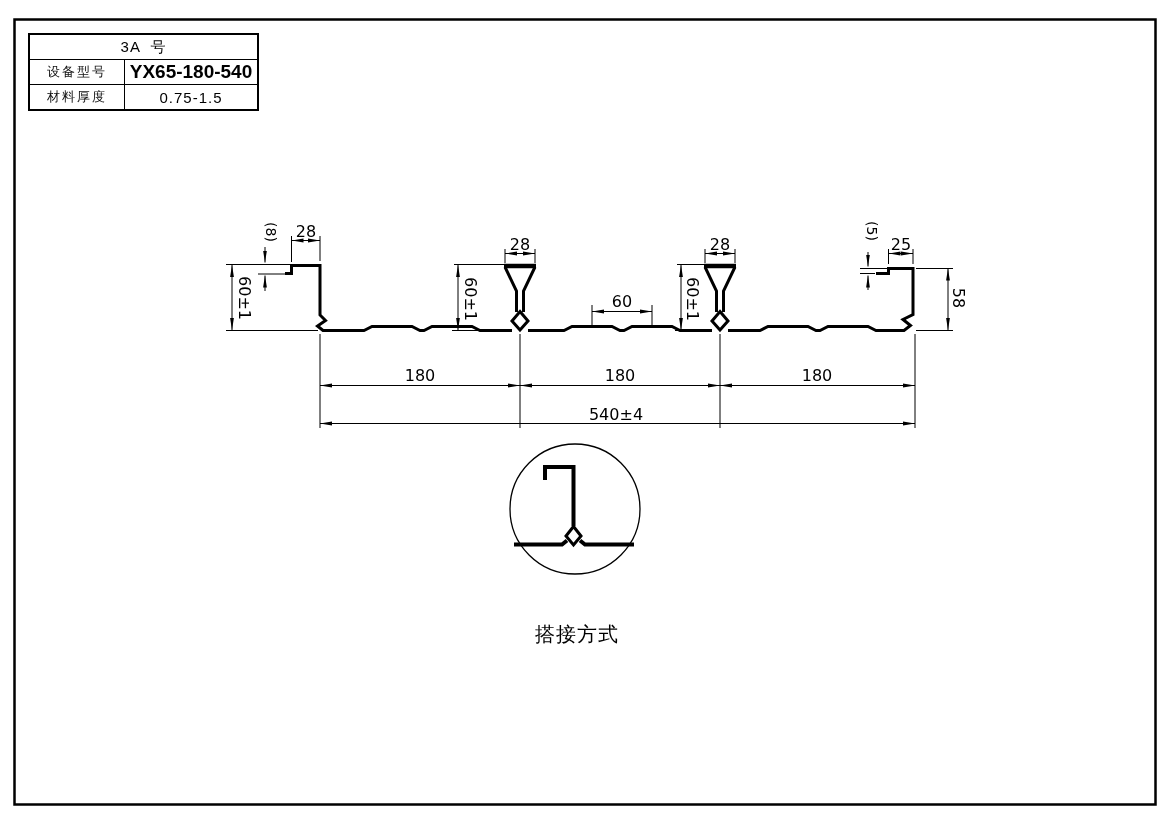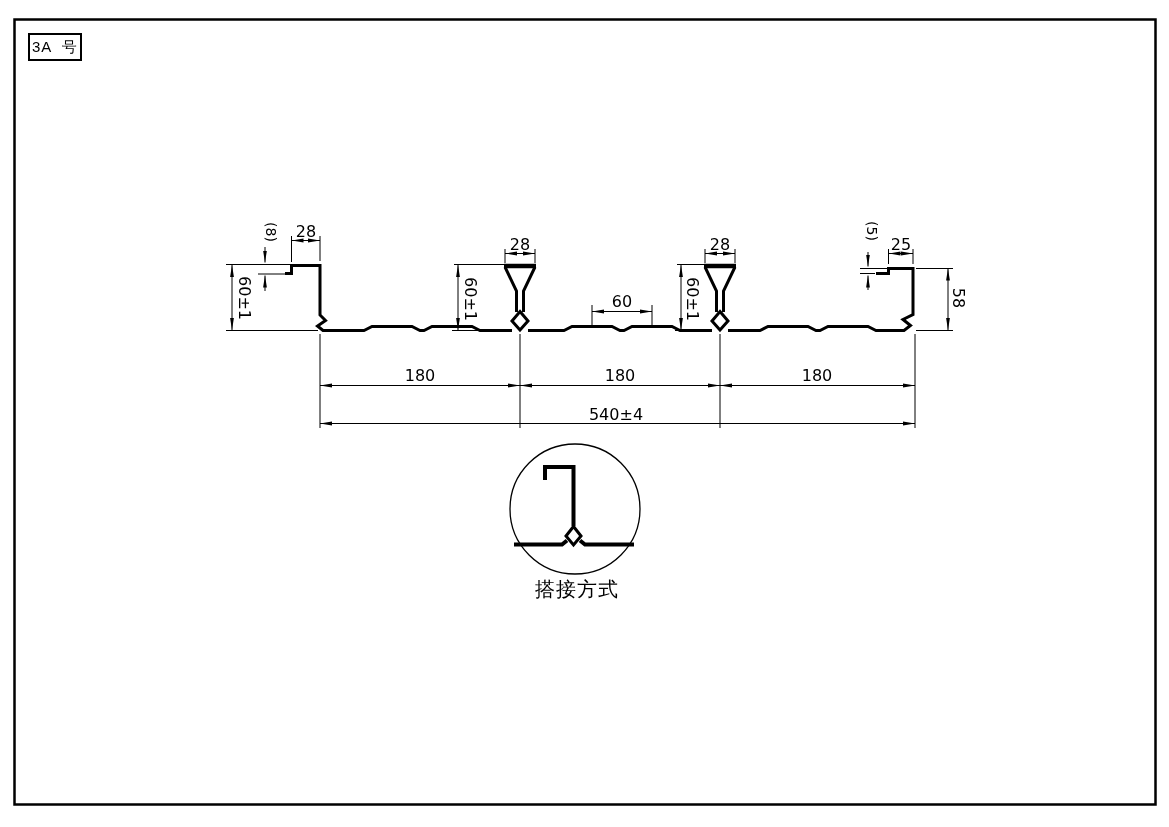--- a/index.html
+++ b/index.html
@@ -10,21 +10,21 @@
   
   .spec-table{position:absolute;left:28px;top:33px;}
   .spec-table table{border-collapse:collapse;border:2px solid #000;background:#fff;}
   .spec-table td{border:1px solid #000;height:24px;padding:0 2px;text-align:center;vertical-align:middle;}
   .spec-table .title-cell{font-size:15px;white-space:pre;letter-spacing:1px;}
   .spec-table .lbl{width:90px;font-size:13px;letter-spacing:2px;color:#111;}
   .spec-table .val{width:128px;font-size:15px;letter-spacing:1px;}
   .spec-table .model{font-weight:bold;font-size:19px;letter-spacing:0;white-space:nowrap;}
 
   
-  .lap-caption{position:absolute;left:497px;top:576px;width:160px;text-align:center;
+  .lap-caption{position:absolute;left:497px;top:621px;width:160px;text-align:center;
                font-family:Liberation Sans, sans-serif;font-size:20px;letter-spacing:1px;}
 
   
   text{fill:#000;font-family:"DejaVu Sans","Liberation Sans",sans-serif;font-size:16px;}
   .dim-small{font-size:14px;}
 </style>
 </head>
 <body>
 
 <div class="page">
@@ -149,19 +149,27 @@
       <path d="M573.5,526.5 L581,536 L573.5,545 L566,536 Z" fill="none" stroke="#000" stroke-width="3"></path>
     </g>
   </svg>
 
   <div class="spec-table">
     <table>
       <tbody>
           <tr>
         <td class="title-cell" colspan="2">3A  号</td>
       </tr>
+      <tr>
+        <td class="lbl">设备型号</td>
+        <td class="val model">YX65-180-540</td>
+      </tr>
+      <tr>
+        <td class="lbl">材料厚度</td>
+        <td class="val">0.75-1.5</td>
+      </tr>
     </tbody>
       </table>
   </div>
 
   <div class="lap-caption">搭接方式</div>
 
 </div>
 
 </body></html>

